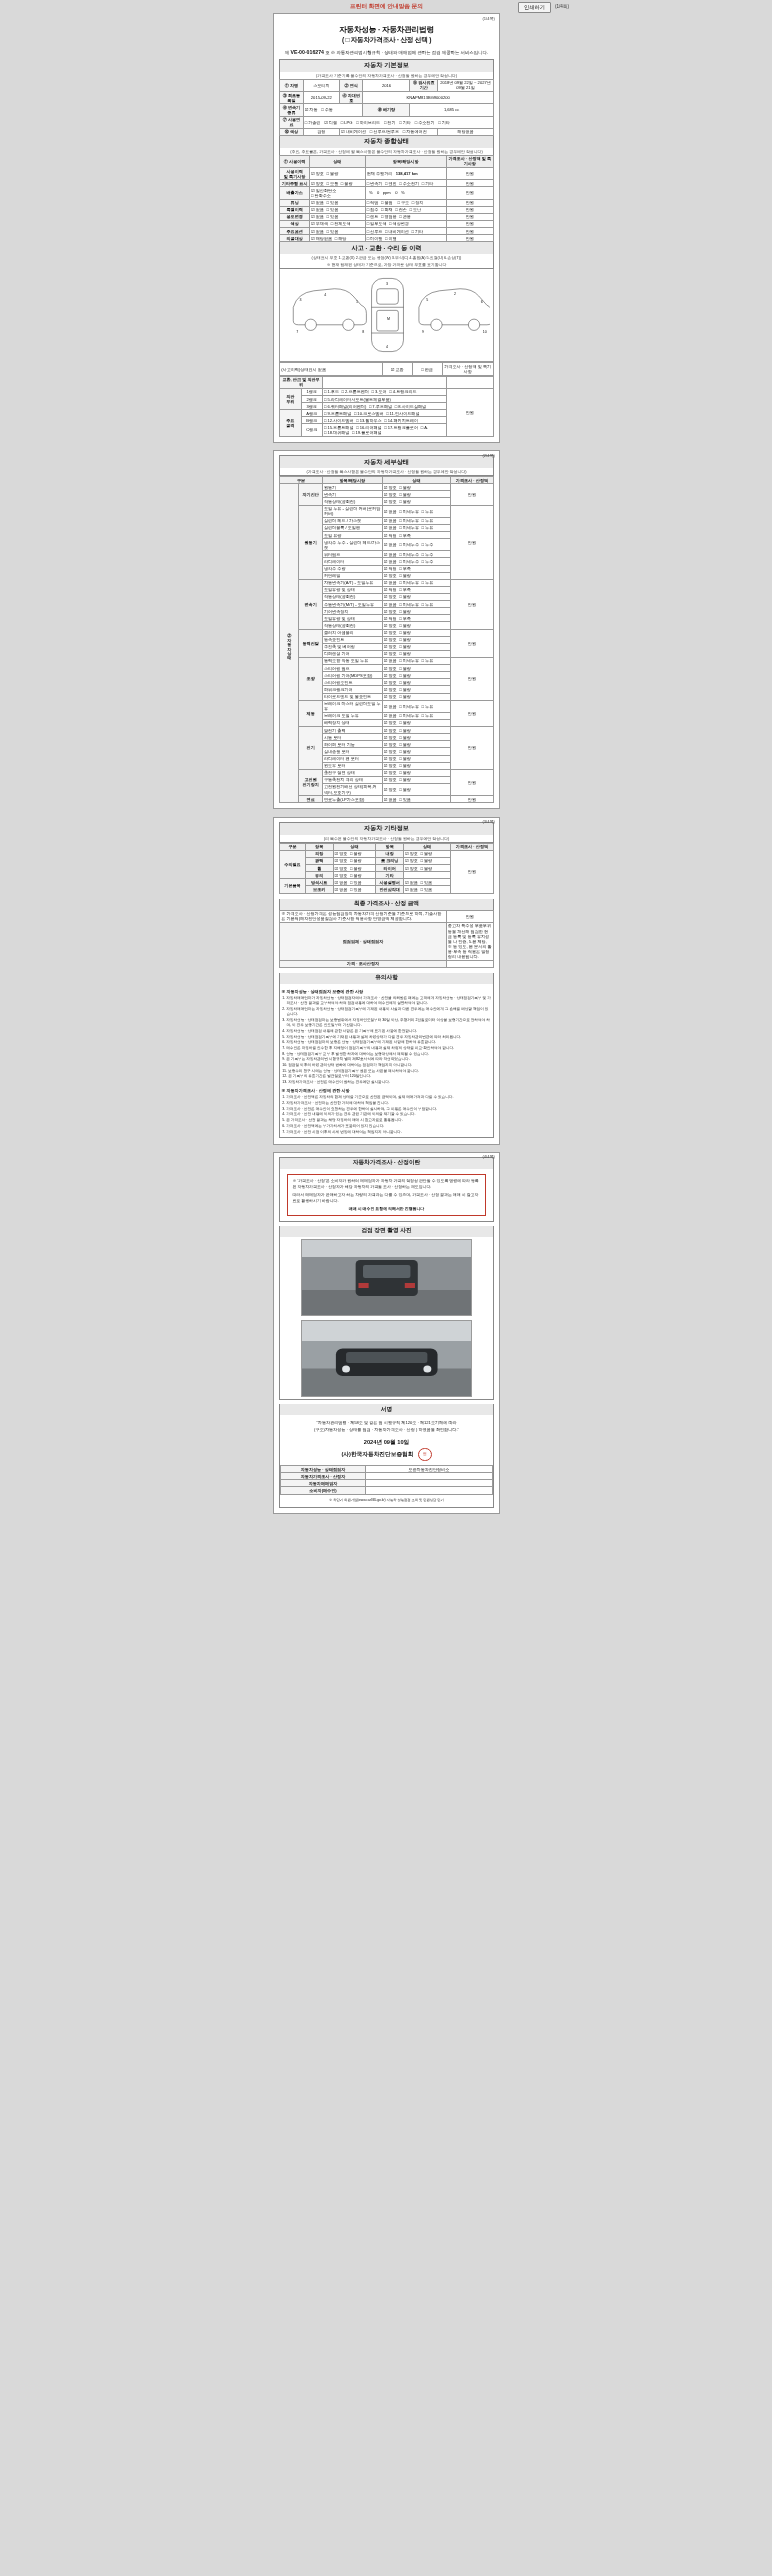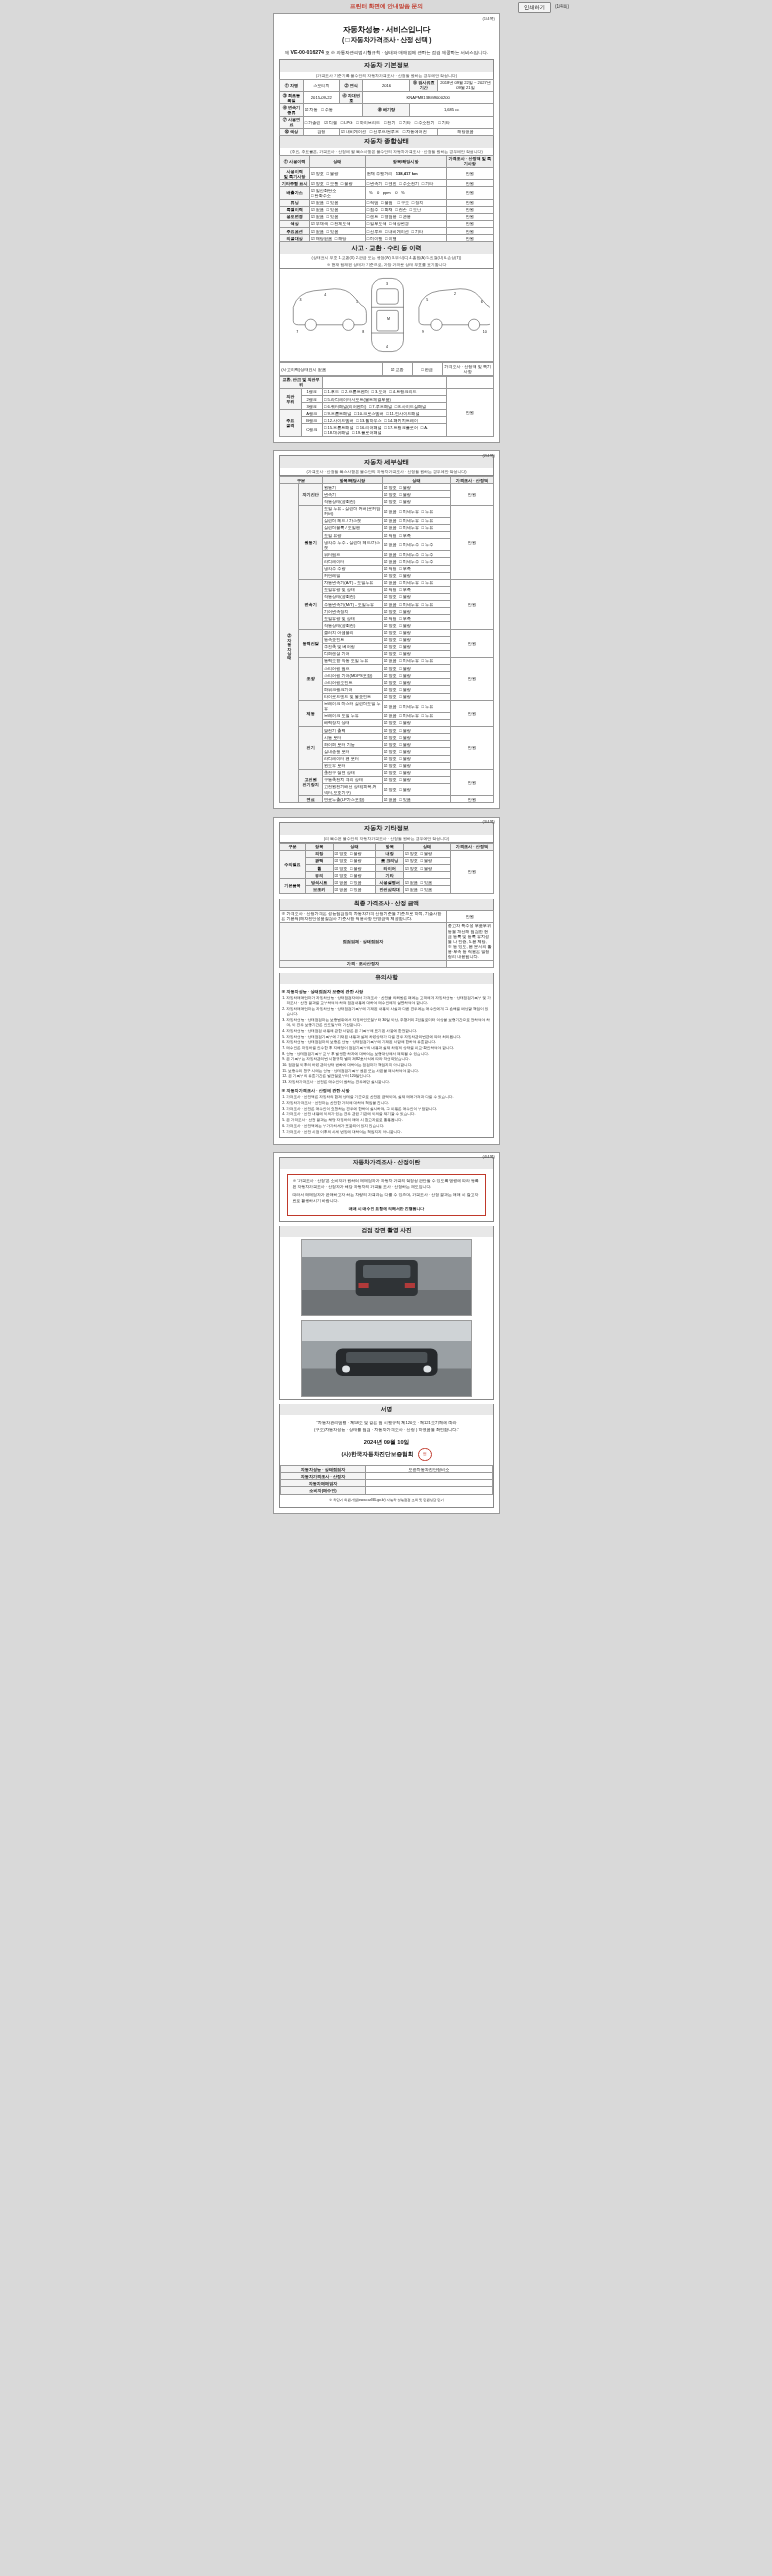--- a/index.html
+++ b/index.html
@@ -85,21 +85,21 @@
 
 <div class="topbar">
   <span class="notice">프린터 화면에 안내말씀 문의</span>
   <button class="printbtn">인쇄하기</button>
   <span class="pageno">(1/4쪽)</span>
 </div>
 
 <div class="page">
   <div class="pagemark">(1/4쪽)</div>
 
-  <h1 class="doc-title">자동차성능 · 서비스입니다</h1>
+  <h1 class="doc-title">자동차성능 · 자동차관리법령</h1>
   <h2 class="doc-sub">( □ 자동차가격조사 · 산정 선택 )</h2>
   <div class="docno">
     <span>제</span>
     <b>VE-00-016274</b>
     <span>호</span>
     <span>※ 자동차관리법시행규칙 · 상태와 매매업에 관하는 점검 제공하는 서비스입니다.</span>
   </div>
 
   <div class="secthead">자동차 기본정보</div>
   <div class="sectnote">(가격조사 기준기록 볼수단의 자동차가격조사 · 산정을 원하는 경우에만 작성니다)</div>

